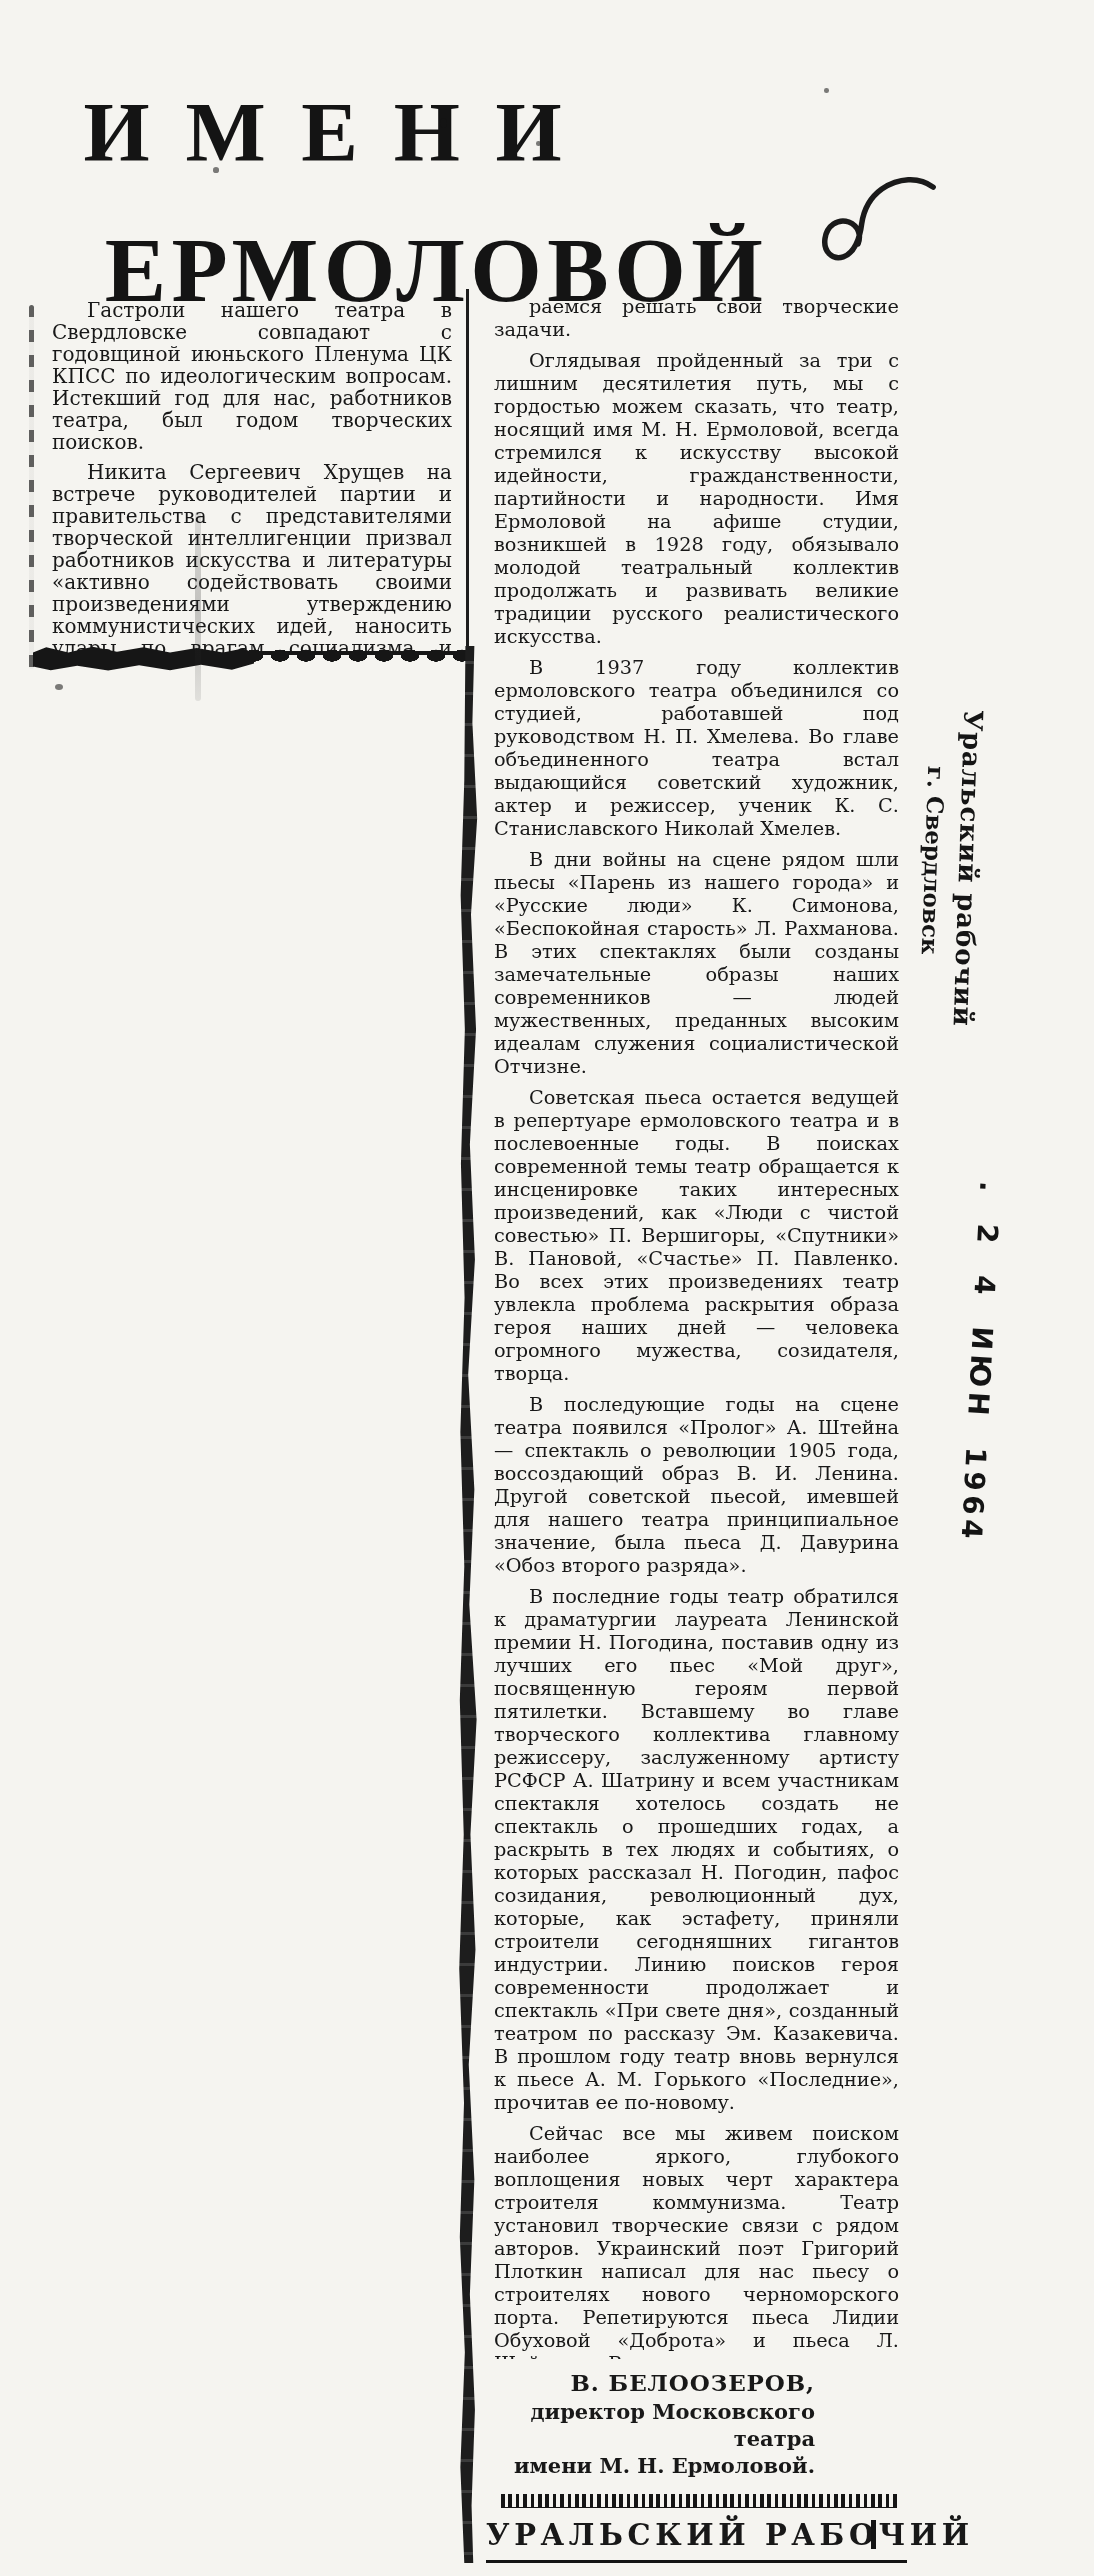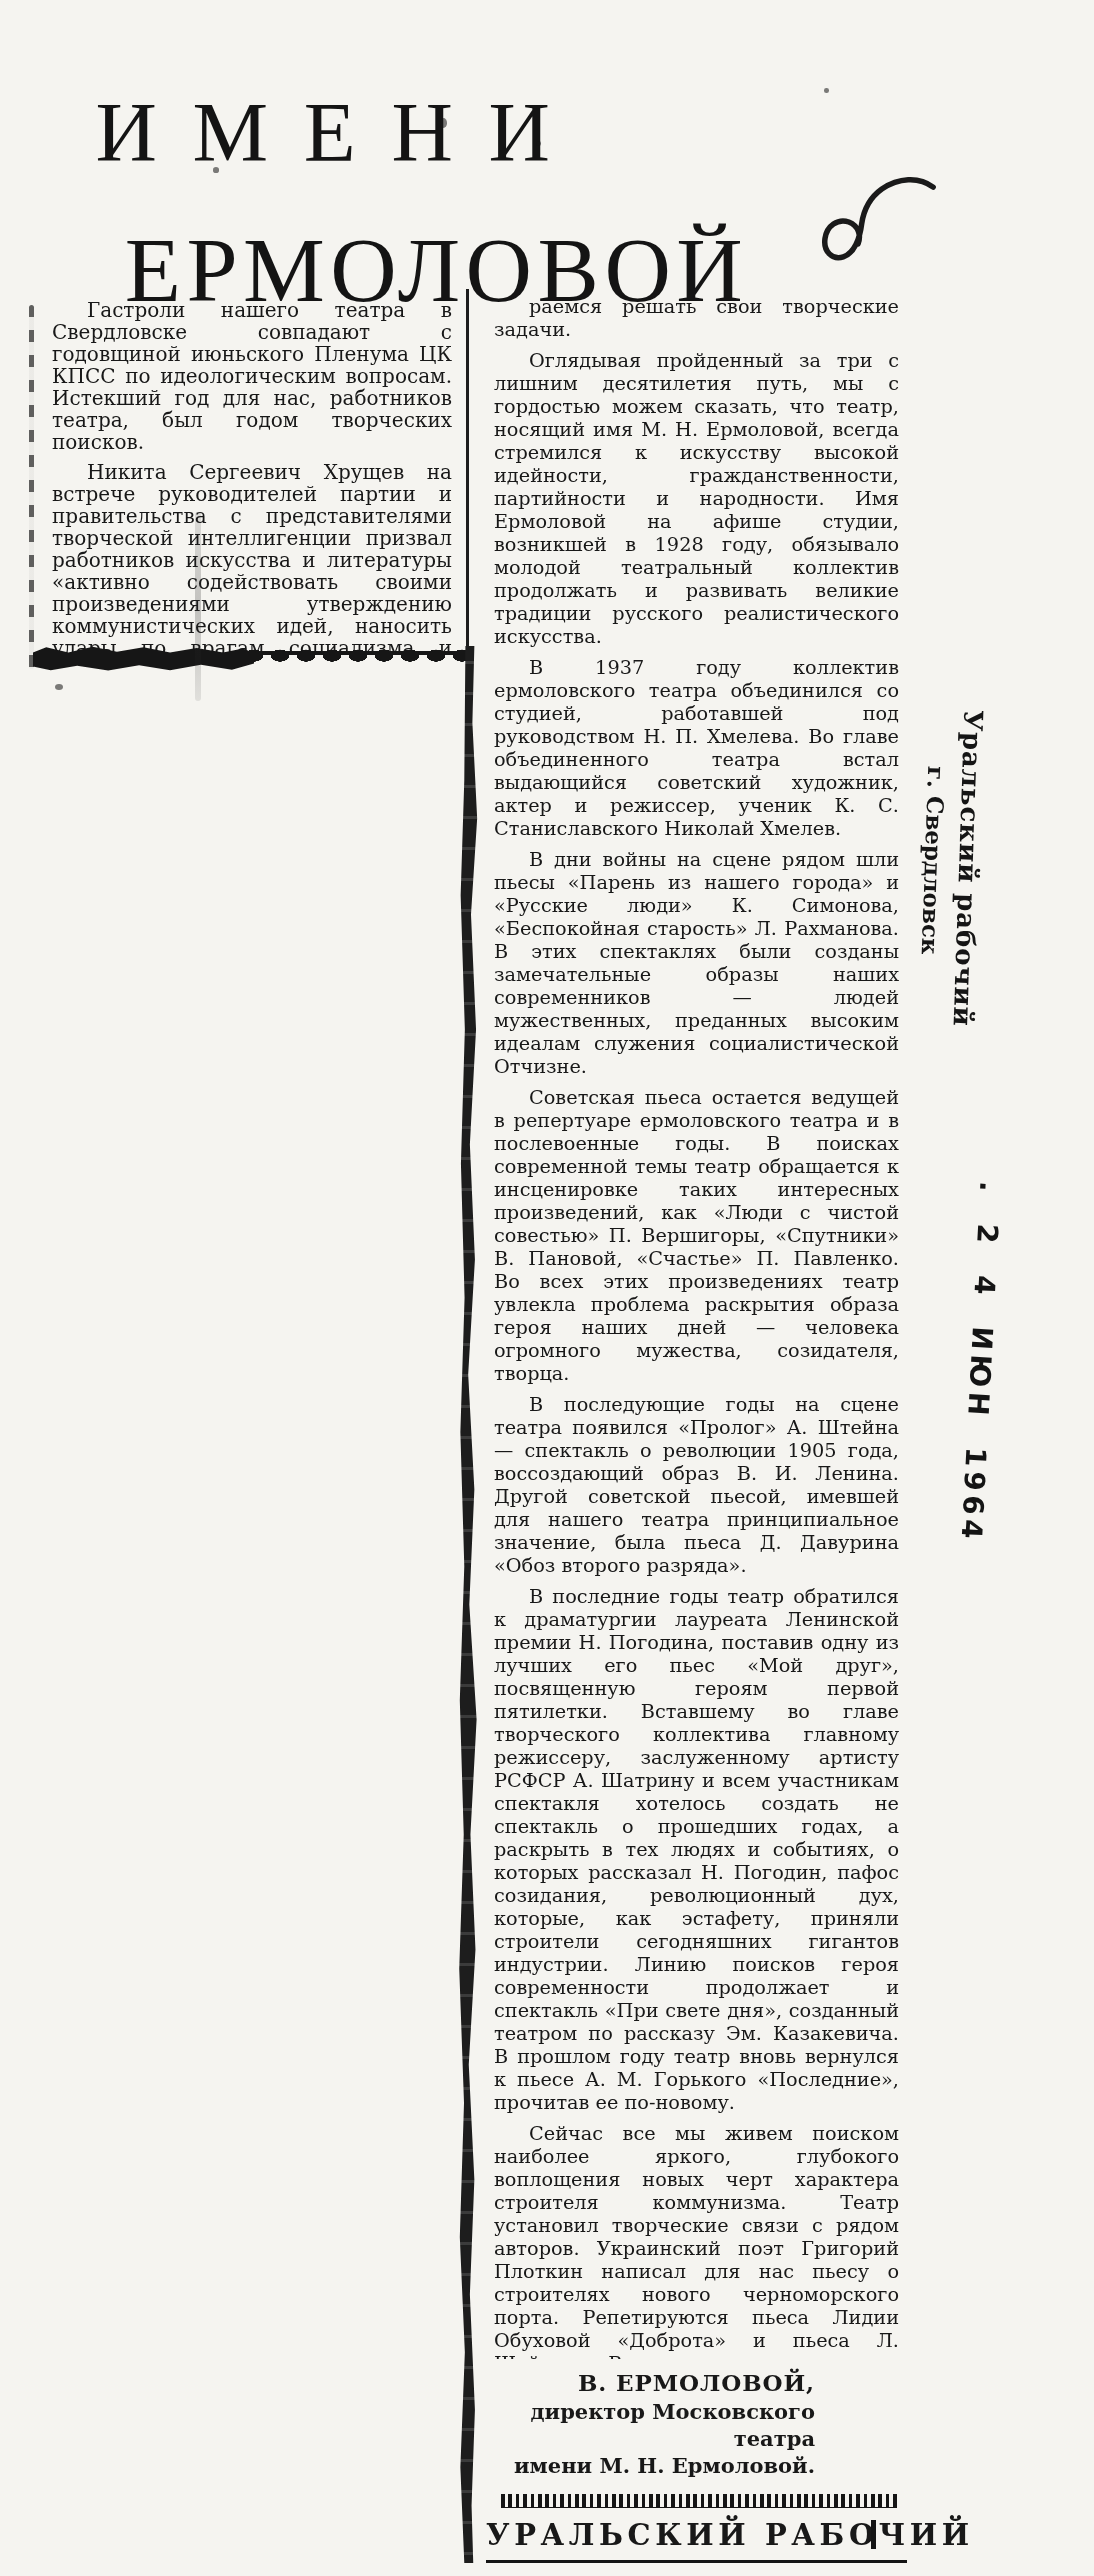--- a/index.html
+++ b/index.html
@@ -1,21 +1,21 @@
 <!DOCTYPE html>
 <html lang="ru" style="font-size:14.7px"><head>
 <meta charset="utf-8">
 <style>
   html,body{margin:0;padding:0;background:#dddcd8;}
   .paper{
     position:relative;width:1095px;height:2576px;margin:0 auto;
     background:#f5f4f0;overflow:hidden;color:#181818;
   }
   
-  .title{position:absolute;font-family:"Liberation Serif",serif;font-weight:400;color:#141414;text-align:center;white-space:nowrap;}
+  .title{position:absolute;font-family:"Liberation Serif",serif;font-weight:700;color:#141414;text-align:center;white-space:nowrap;}
   .title.l1{left:83px;top:33px;width:515px;font-size:85px;line-height:1;letter-spacing:0.42em;}
   .title.l2{left:64px;top:162px;width:745px;font-size:92px;line-height:1;letter-spacing:5.5px;}
   .flourish{position:absolute;left:810px;top:167px;width:129px;height:110px;}
   
   .col p{margin:8px;text-indent:35px;text-align:justify;}
   .col1{
     position:absolute;left:44px;top:291px;width:416px;height:362px;overflow:hidden;
     font-family:"DejaVu Serif",serif;font-size:20px;line-height:22px;
   }
   .divider{position:absolute;left:466px;top:289px;width:2.8px;height:361px;background:#1c1c1c;}
@@ -112,21 +112,21 @@
         <p>Оглядывая пройденный за три с лишним десятилетия путь, мы с гордостью можем сказать, что театр, носящий имя М. Н. Ермоловой, всегда стремился к искусству высокой идейности, гражданственности, партийности и народности. Имя Ермоловой на афише студии, возникшей в 1928 году, обязывало молодой театральный коллектив продолжать и развивать великие традиции русского реалистического искусства.</p>
         <p>В 1937 году коллектив ермоловского театра объединился со студией, работавшей под руководством Н. П. Хмелева. Во главе объединенного театра встал выдающийся советский художник, актер и режиссер, ученик К. С. Станиславского Николай Хмелев.</p>
         <p>В дни войны на сцене рядом шли пьесы «Парень из нашего города» и «Русские люди» К. Симонова, «Беспокойная старость» Л. Рахманова. В этих спектаклях были созданы замечательные образы наших современников — людей мужественных, преданных высоким идеалам служения социалистической Отчизне.</p>
         <p>Советская пьеса остается ведущей в репертуаре ермоловского театра и в послевоенные годы. В поисках современной темы театр обращается к инсценировке таких интересных произведений, как «Люди с чистой совестью» П. Вершигоры, «Спутники» В. Пановой, «Счастье» П. Павленко. Во всех этих произведениях театр увлекла проблема раскрытия образа героя наших дней — человека огромного мужества, созидателя, творца.</p>
         <p>В последующие годы на сцене театра появился «Пролог» А. Штейна — спектакль о революции 1905 года, воссоздающий образ В. И. Ленина. Другой советской пьесой, имевшей для нашего театра принципиальное значение, была пьеса Д. Давурина «Обоз второго разряда».</p>
         <p>В последние годы театр обратился к драматургии лауреата Ленинской премии Н. Погодина, поставив одну из лучших его пьес «Мой друг», посвященную героям первой пятилетки. Вставшему во главе творческого коллектива главному режиссеру, заслуженному артисту РСФСР А. Шатрину и всем участникам спектакля хотелось создать не спектакль о прошедших годах, а раскрыть в тех людях и событиях, о которых рассказал Н. Погодин, пафос созидания, революционный дух, которые, как эстафету, приняли строители сегодняшних гигантов индустрии. Линию поисков героя современности продолжает и спектакль «При свете дня», созданный театром по рассказу Эм. Казакевича. В прошлом году театр вновь вернулся к пьесе А. М. Горького «Последние», прочитав ее по-новому.</p>
         <p>Сейчас все мы живем поиском наиболее яркого, глубокого воплощения новых черт характера строителя коммунизма. Театр установил творческие связи с рядом авторов. Украинский поэт Григорий Плоткин написал для нас пьесу о строителях нового черноморского порта. Репетируются пьеса Лидии Обуховой «Доброта» и пьеса Л. Шейнина «Волки в городе».</p>
       </div>
 
     <div class="signature">
-      <div class="sig-name">В. ЕРМОЛОВОЙ,</div>
+      <div class="sig-name">В. БЕЛООЗЕРОВ,</div>
       <div class="sig-role">директор Московского театра</div>
       <div class="sig-role">имени М. Н. Ермоловой.</div>
     </div>
 
     <div class="hatch"></div>
 
     <div class="footer-title-row">
       <div class="footer-title">УРАЛЬСКИЙ РАБОЧИЙ</div>
       <span class="footer-tick"></span>
     </div>

